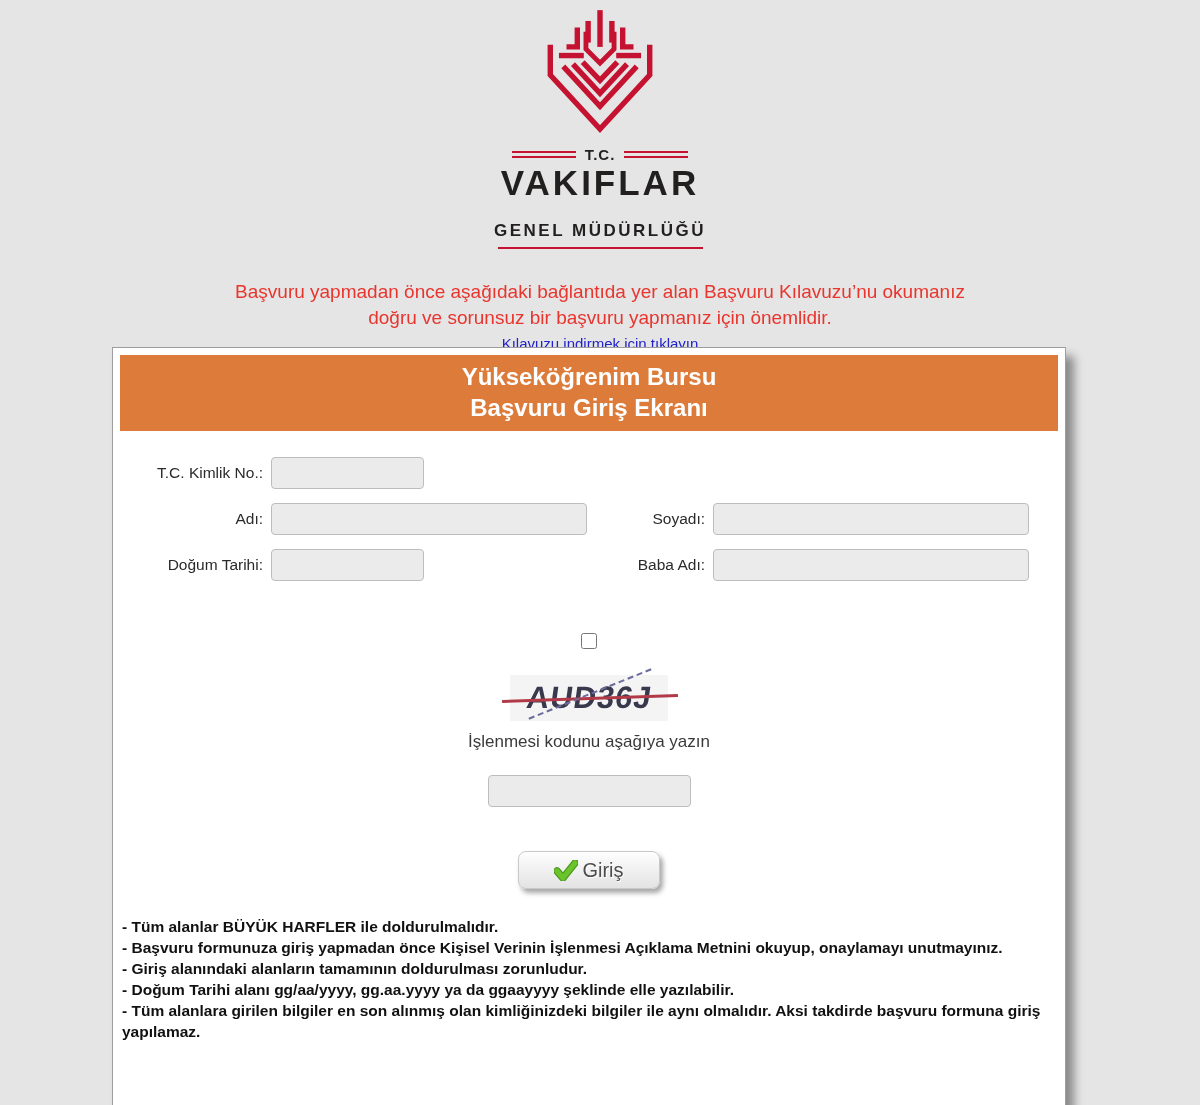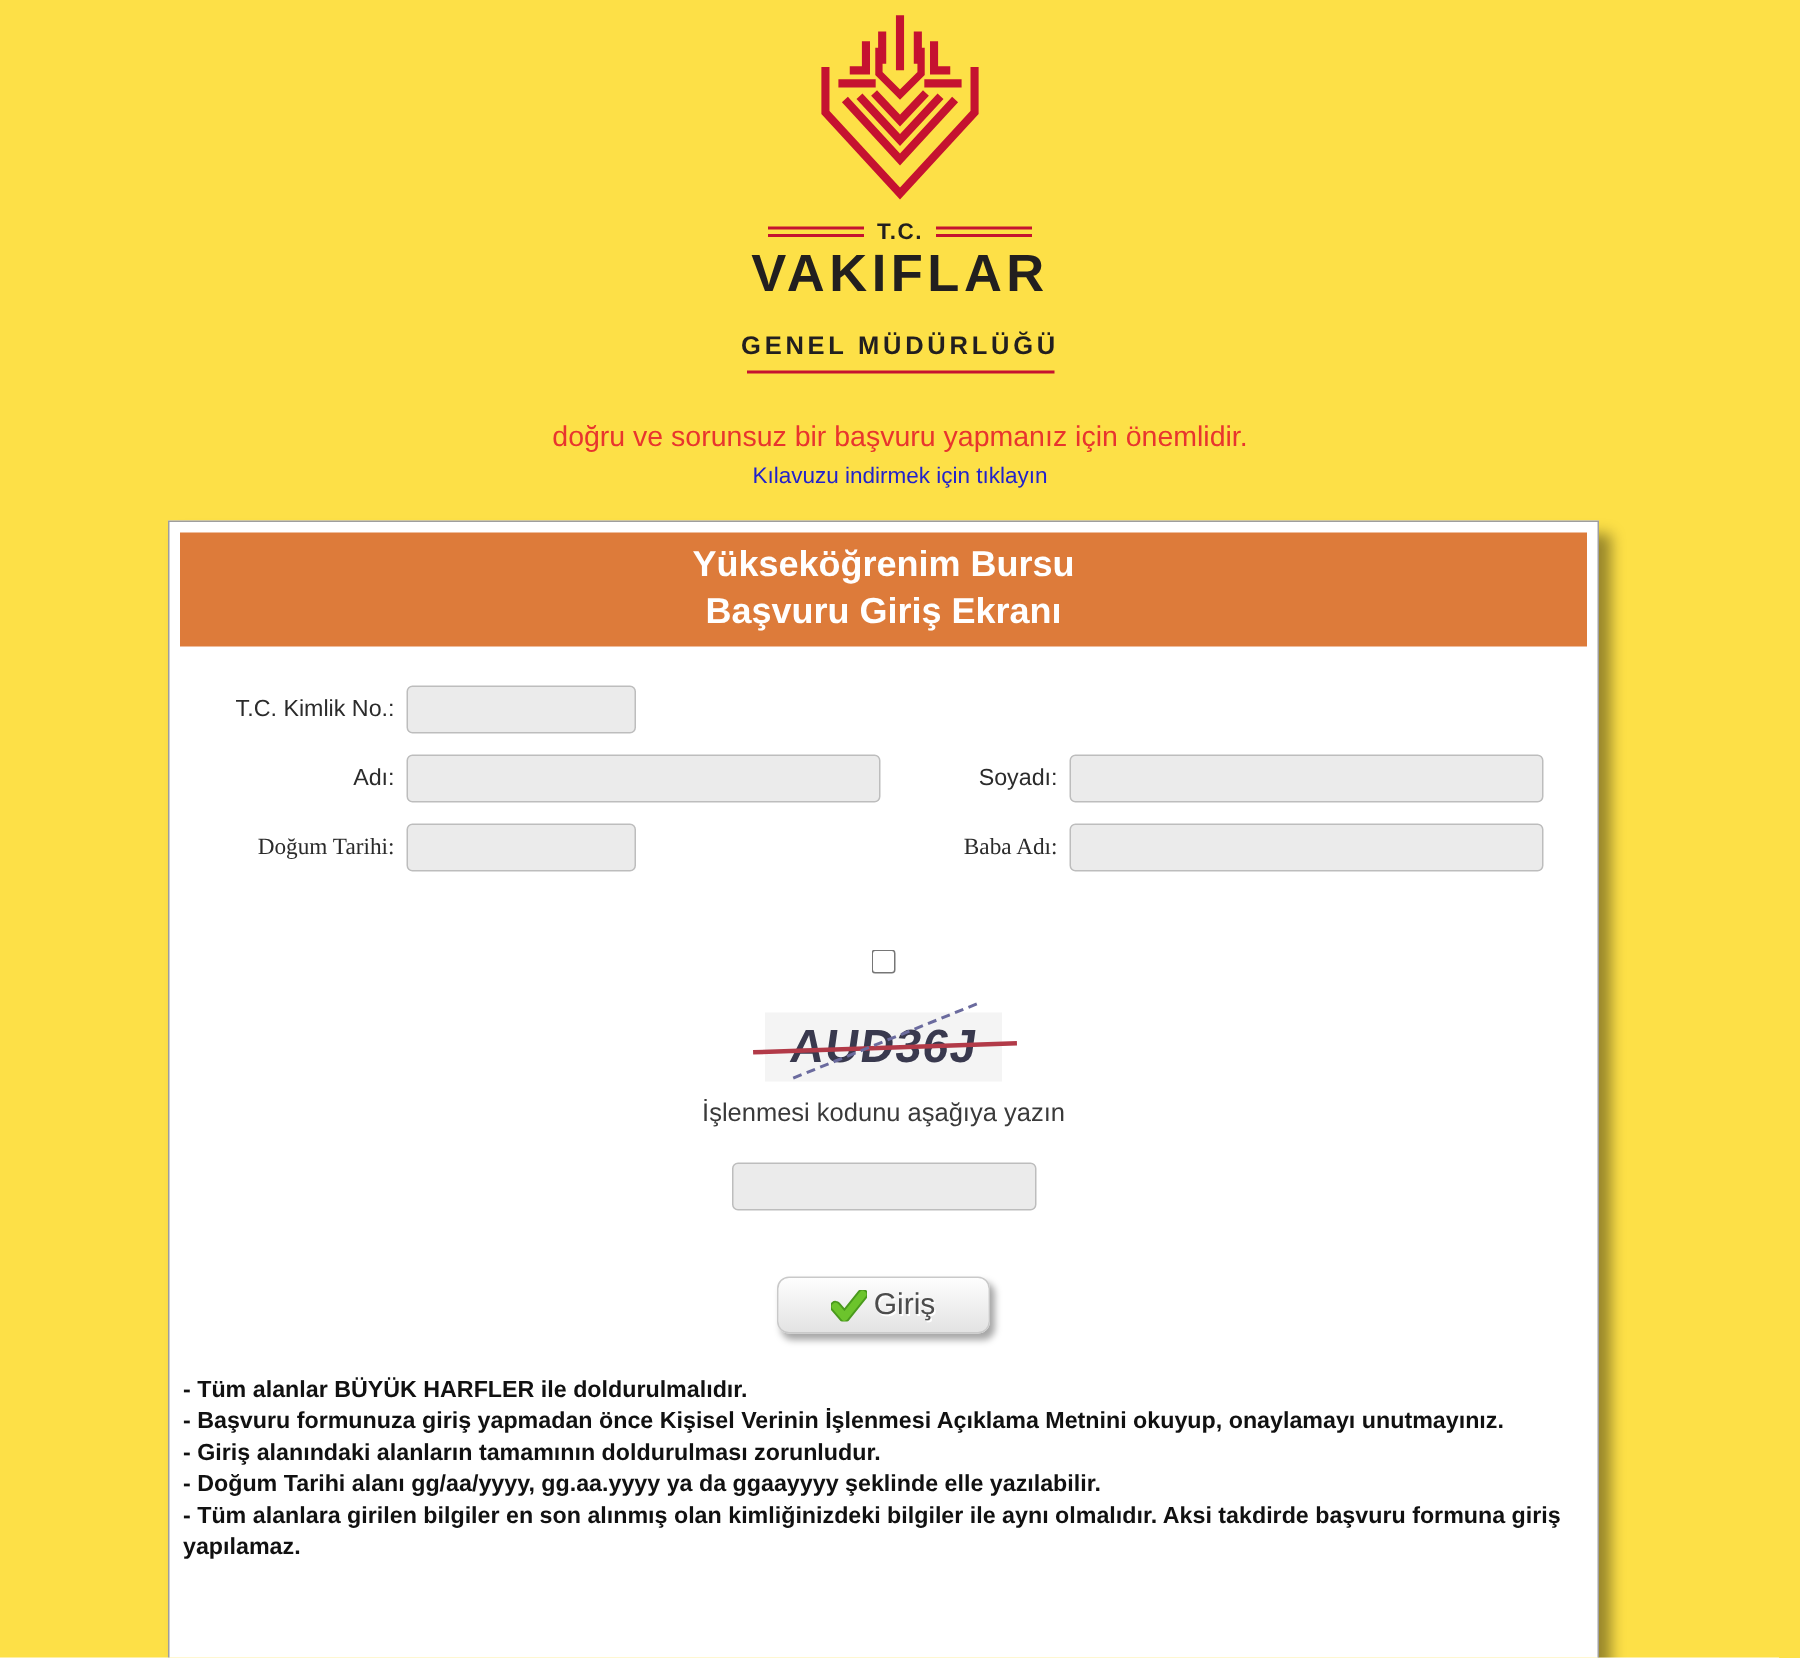--- a/index.html
+++ b/index.html
@@ -1,17 +1,17 @@
 <!DOCTYPE html>
 <html><head>
 <meta charset="utf-8">
 <style>
   * { margin:0; padding:0; box-sizing:border-box; }
   body { background:#fff; font-family:"Liberation Sans", sans-serif; }
-  #page { position:relative; width:1200px; height:1105px; overflow:hidden; background:#fde047; }
+  #page { position:relative; width:1200px; height:1105px; overflow:hidden; background:#e5e5e5; }
 
   
   .brand { text-align:center; padding-top:8px; }
   .emblem { display:block; margin:0 auto; }
   .tc-row { display:flex; align-items:center; justify-content:center; gap:9px; margin-top:4px; }
   .dline { width:64px; height:7px; border-top:2px solid #c51230; border-bottom:2px solid #c51230; }
   .tc-text { font-weight:bold; font-size:15px; letter-spacing:1px; color:#221f1f; }
   .brand-name { font-weight:bold; font-size:35px; letter-spacing:3px; color:#221f1f; line-height:1.05; margin-top:2px; }
   .brand-sub { font-weight:bold; font-size:17px; letter-spacing:2.5px; color:#221f1f; margin-top:19px; }
   .brand-underline { width:205px; height:2px; background:#c51230; margin:6px auto 0; }
@@ -33,21 +33,21 @@
   .form-area { position:relative; margin-top:26px; height:136px; }
   .flabel { position:absolute; font-size:15.5px; color:#2b2b2b; text-align:right; line-height:31px; }
   .tb { position:absolute; background:#ebebeb; border:1px solid #bdbdbd; border-radius:4px;
         height:32px; font-size:15px; padding:0 6px; font-family:"Liberation Sans",sans-serif; }
   .lab-c1 { left:10px; width:140px; }
   .in-c1 { left:158px; }
   .lab-c2 { left:476px; width:116px; }
   .in-c2 { left:600px; }
   .w-small { width:153px; }
   .w-wide { width:316px; }
-  .row1 { top:0; } .row2 { top:46px; } .row3 { top:92px;font-family:Liberation Serif, serif; }
+  .row1 { top:0; } .row2 { top:46px; } .row3 { top:92px; }
 
   
   .consent-row { display:flex; align-items:center; justify-content:center; gap:11px; margin-top:40px; }
   .consent-check { width:16px; height:16px; cursor:pointer; }
   .consent-text { font-weight:bold; font-size:17.5px; color:#111; }
   .consent-link { text-decoration:underline; cursor:pointer; color:#111; }
 
   
   .captcha-wrap { text-align:center; margin-top:26px; }
   .captcha-box { position:relative; width:158px; height:46px; margin:0 auto; background:#f4f4f4;
@@ -99,20 +99,21 @@
       <span class="tc-text">T.C.</span>
       <span class="dline"></span>
     </div>
     <div class="brand-name">VAKIFLAR</div>
     <div class="brand-sub">GENEL MÜDÜRLÜĞÜ</div>
     <div class="brand-underline"></div>
   </div>
 
   <div class="intro">
     <div class="warning">
+      <div>Başvuru yapmadan önce aşağıdaki bağlantıda yer alan Başvuru Kılavuzu’nu okumanız</div>
       <div>doğru ve sorunsuz bir başvuru yapmanız için önemlidir.</div>
     </div>
     <a class="guide-link" href="#">Kılavuzu indirmek için tıklayın</a>
   </div>
 
   <div class="panel">
     <div class="panel-header">
       <div>Yükseköğrenim Bursu</div>
       <div>Başvuru Giriş Ekranı</div>
     </div>

